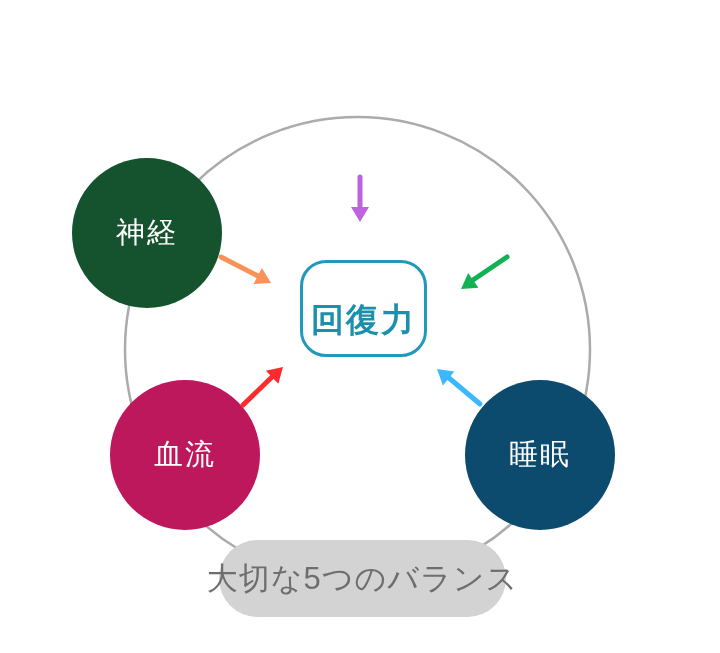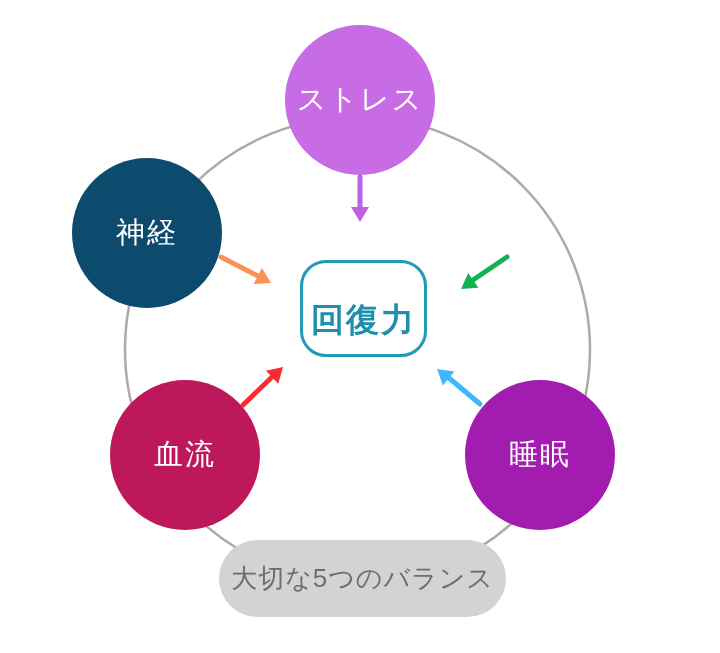--- a/index.html
+++ b/index.html
@@ -79,21 +79,21 @@
     width: 287px;
     height: 77px;
     border-radius: 38.5px;
     background: #d3d3d3;
     display: flex;
     align-items: center;
     justify-content: center;
     z-index: 2;
   }
   .caption-pill span {
-    font-size: 26px;
+    font-size: 31px;
     letter-spacing: 1px;
     color: #6e6e6e;
     white-space: nowrap;
     text-align: center;
   }
 
   .arrow-shaft {
     fill: none;
     stroke-width: 5;
     stroke-linecap: round;
@@ -101,30 +101,27 @@
 </style>
 </head>
 <body>
 
 <div class="stage" style="background: rgb(255, 255, 255);">
 
   <svg class="layer ring" viewBox="0 0 720 653">
     <circle cx="357.5" cy="349.5" r="232.5" fill="none" stroke="#ababab" stroke-width="2.5"></circle>
   </svg>
 
-  <div class="node node-stress" style="background: rgb(199, 108, 228);">
-    <span>ストレス</span>
-  </div>
-  <div class="node node-nerve" style="background: #0c4a6e; align-items: center;">
+  <div class="node node-nerve" style="background: #14532d; align-items: center;">
     <span>神経</span>
   </div>
   <div class="node node-blood" style="background: #be185d;">
     <span>血流</span>
   </div>
-  <div class="node node-sleep" style="background: #a21caf;">
+  <div class="node node-sleep" style="background: #0c4a6e;">
     <span>睡眠</span>
   </div>
 
   <div class="center-box" style="border-color: rgb(34, 153, 184); background: rgb(255, 255, 255);">
     <span style="color: rgb(27, 143, 171);">回復力</span>
   </div>
 
   <div class="caption-pill" style="background: rgb(211, 211, 211);">
     <span style="color: rgb(110, 110, 110);">大切な5つのバランス</span>
   </div>

